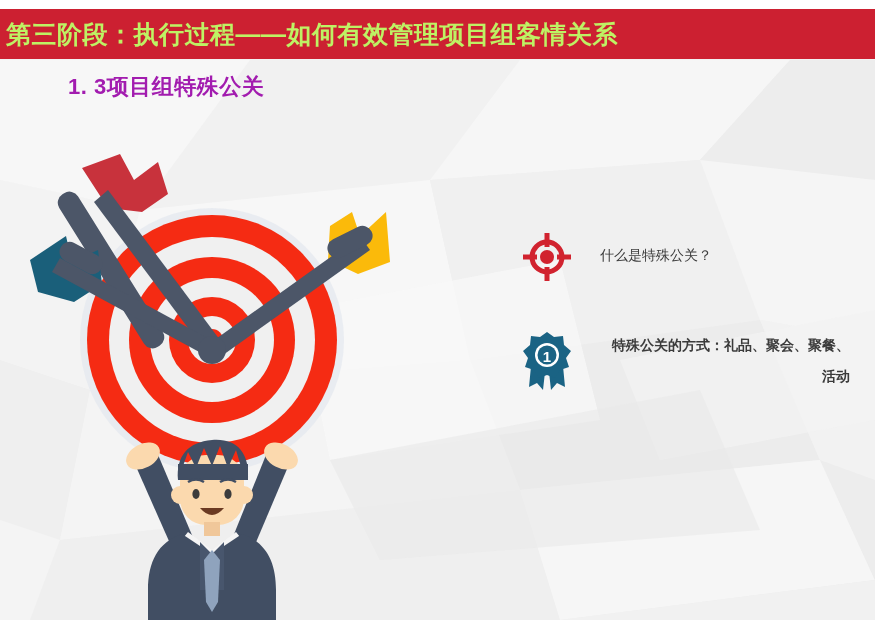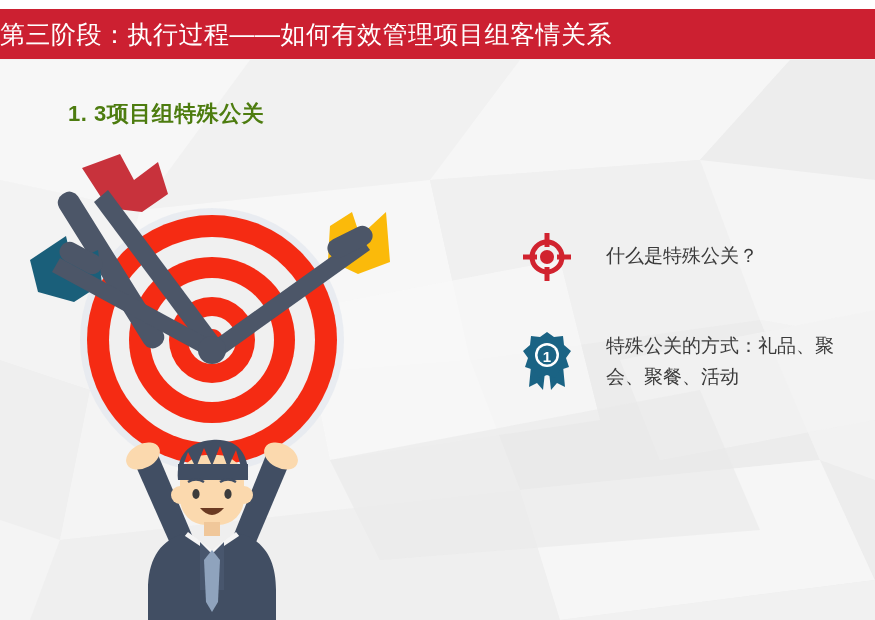--- a/index.html
+++ b/index.html
@@ -41,33 +41,33 @@
   
   .titlebar {
     position: absolute;
     left: 0; top: 9px;
     width: 875px; height: 50px;
     background: #cc2031;
     display: flex;
     align-items: center;
   }
   .titlebar-text {
-    color: #ffffff;
+    color: #bef264;
     font-size: 25px;
-    font-weight: normal;
+    font-weight: bold;
     letter-spacing: 0.5px;
-    margin-left: 0;
+    margin-left: 6px;
     white-space: nowrap;
   }
 
   
   .subtitle {
     position: absolute;
-    left: 68px; top: 99px;
-    color: #4d7c0f;
+    left: 68px; top: 72px;
+    color: #a21caf;
     font-size: 22px;
     font-weight: bold;
     letter-spacing: 0.5px;
     white-space: nowrap;
   }
 
   
   .illustration {
     position: absolute;
     left: 30px; top: 150px;
@@ -88,28 +88,29 @@
   .bullet:last-child { margin-bottom: 0; }
   .bullet-icon {
     flex: 0 0 auto;
     width: 58px;
     height: 58px;
     display: flex;
     align-items: center;
     justify-content: center;
   }
   .bullet-label {
-    margin-left: 30px;
+    margin-left: 24px;
     color: #3b3b3b;
-    font-size: 19px;
+    font-size: 14px;
     line-height: 31px;
     padding-top: 12px;
     max-width: 250px;
-  }
-  .bullet.tall .bullet-label { padding-top: 2px; }
+    text-align: right;
+  }
+  .bullet.tall .bullet-label { padding-top: 2px; font-weight: bold; }
   .bullet.tall .bullet-icon { margin-top: 4px; }
 </style>
 </head>
 <body>
 
 <div id="slide">
 
   <div class="topstrip"></div>
   <div class="bg-base"></div>
   <svg class="bg-poly" viewBox="0 0 875 560" preserveAspectRatio="none">

